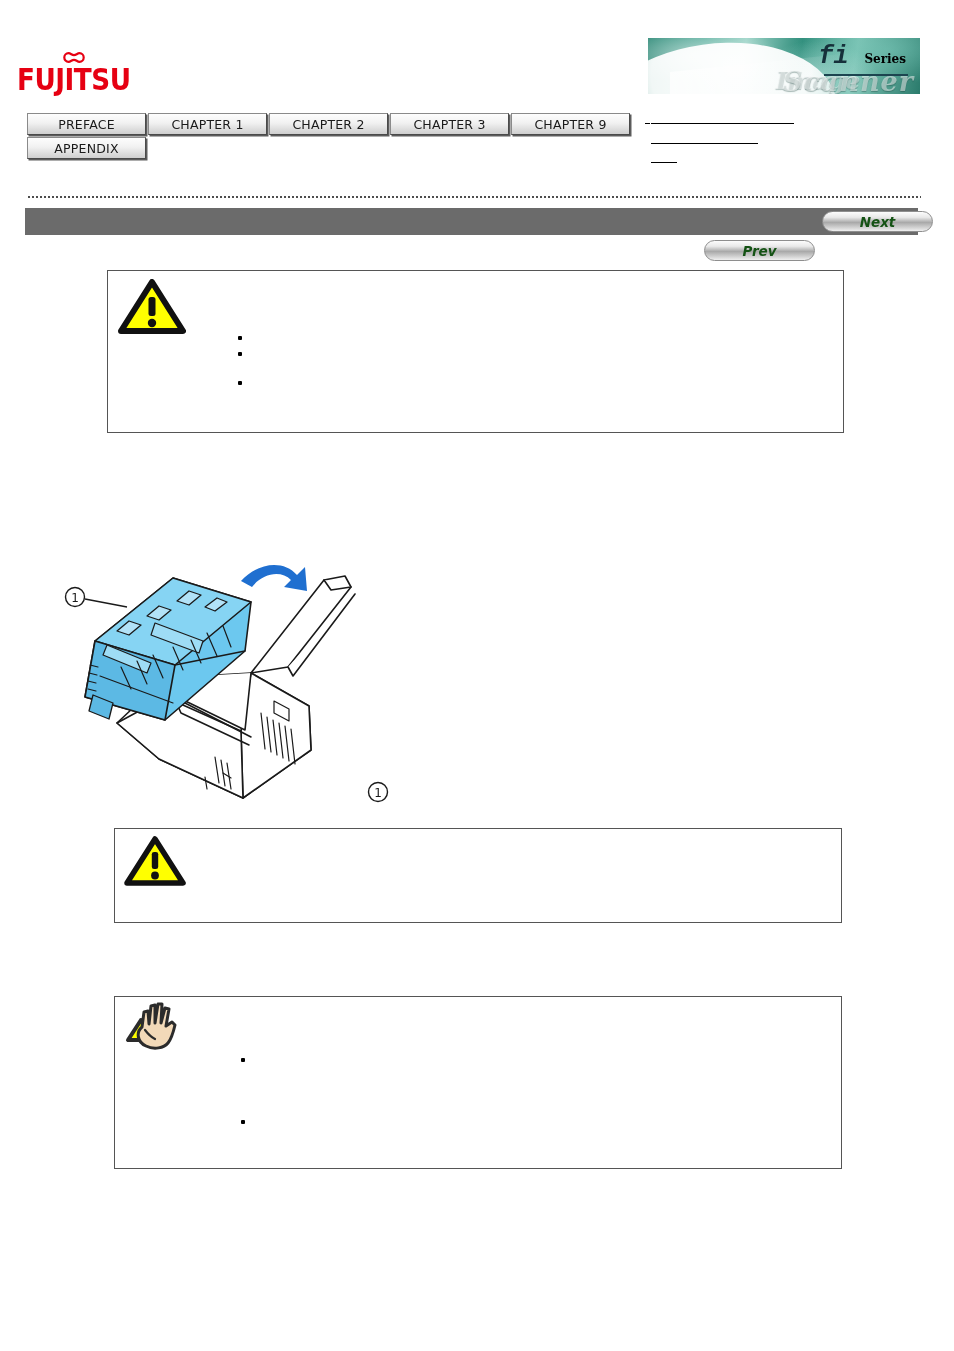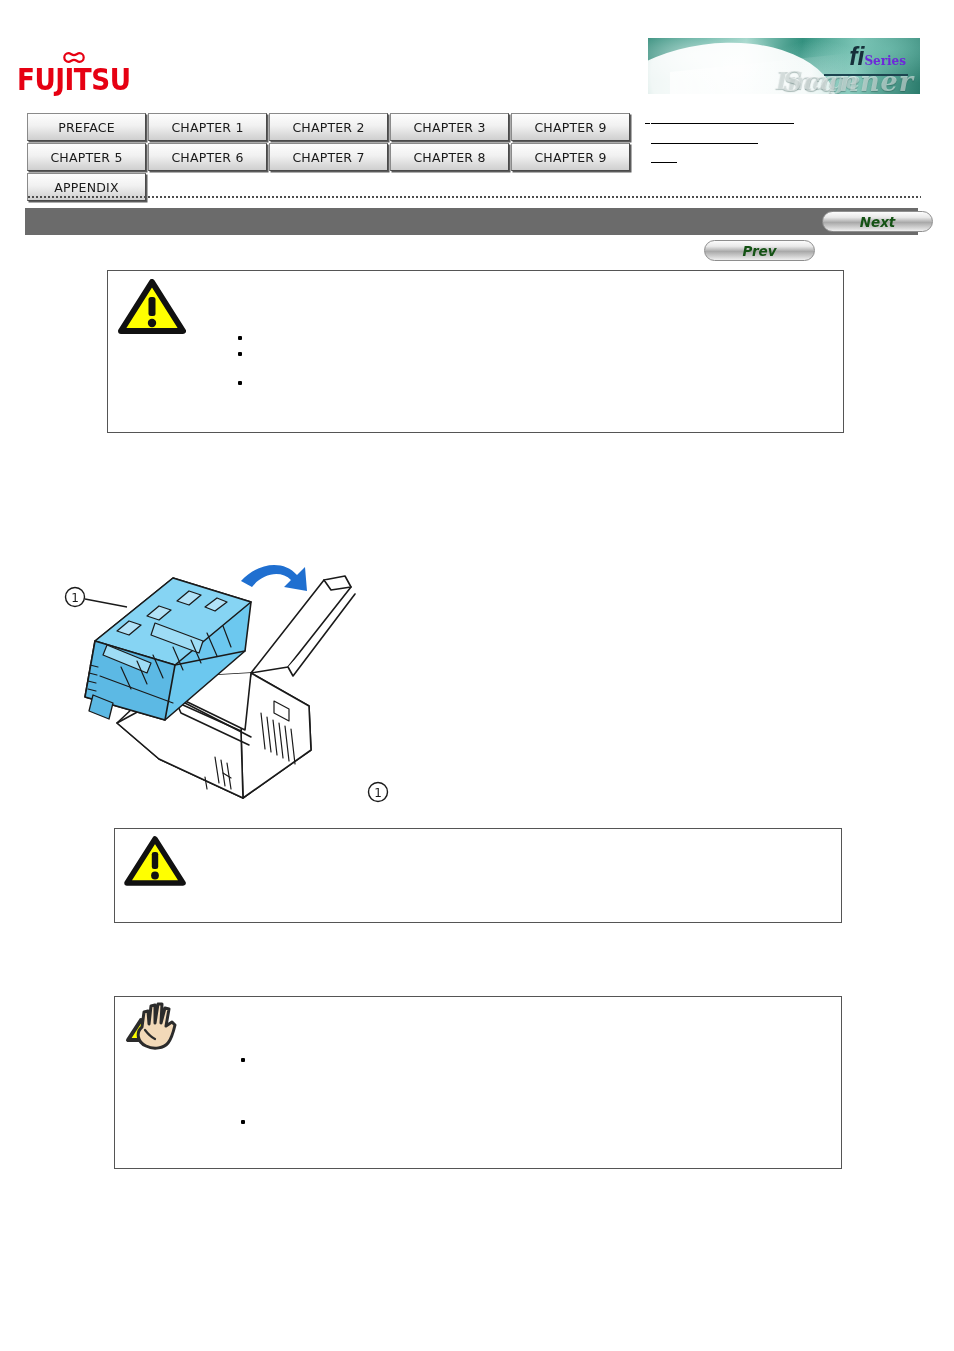--- a/index.html
+++ b/index.html
@@ -112,53 +112,53 @@
     white-space: nowrap;
   }
   #fi-banner .fi-mark {
     position: absolute;
     right: 14px;
     top: 6px;
     white-space: nowrap;
     line-height: 1;
   }
   #fi-banner .fi-mark .fi {
-    font-family: Liberation Sans, sans-serif;
+    font-family: Liberation Mono, monospace;
     font-style: italic;
     font-weight: bold;
     font-size: 25px;
     color: #16303a;
   }
   #fi-banner .fi-mark .series {
     font-family: "DejaVu Serif", serif;
     font-weight: bold;
     font-size: 12px;
-    color: #6d28d9;
-    margin-left: 0;
+    color: #000000;
+    margin-left: 16px;
   }
   #fi-banner .fi-underline {
     position: absolute;
     right: 12px;
     top: 36px;
     width: 84px;
     height: 2px;
     background: #1d4550;
   }
 
   
   #chapter-nav {
     position: absolute;
     left: 27px;
     top: 113px;
     width: 620px;
   }
   .nav-row { display: flex; margin-bottom: 2px; }
   .nav-btn {
     width: 119px;
-    height: 28px;
+    height: 22px;
     margin-right: 2px;
     background: linear-gradient(180deg,#fdfdfd 0%, #f1f1f1 45%, #dcdcdc 78%, #cfcfcf 100%);
     border: 1px solid #8a8a8a;
     border-right-color: #4a4a4a;
     border-bottom-color: #4a4a4a;
     box-shadow: 1.5px 1.5px 0 #5c5c5c;
     font-family: "DejaVu Sans", sans-serif;
     font-size: 12.5px;
     color: #1a1a1a;
     display: flex;
@@ -288,27 +288,20 @@
 
 <div id="chapter-nav">
   <div class="nav-row">
     <div class="nav-btn">PREFACE</div>
     <div class="nav-btn">CHAPTER 1</div>
     <div class="nav-btn">CHAPTER 2</div>
     <div class="nav-btn">CHAPTER 3</div>
     <div class="nav-btn">CHAPTER 9</div>
   </div>
   <div class="nav-row">
-    <div class="nav-btn">CHAPTER 5</div>
-    <div class="nav-btn">CHAPTER 6</div>
-    <div class="nav-btn">CHAPTER 7</div>
-    <div class="nav-btn">CHAPTER 8</div>
-    <div class="nav-btn">CHAPTER 9</div>
-  </div>
-  <div class="nav-row">
     <div class="nav-btn">APPENDIX</div>
   </div>
 </div>
 
 <div class="nav-rule" id="nav-rule-1-tick"></div>
 <div class="nav-rule" id="nav-rule-1"></div>
 <div class="nav-rule" id="nav-rule-2"></div>
 <div class="nav-rule" id="nav-rule-3"></div>
 
 <div id="dotted-separator"></div>

